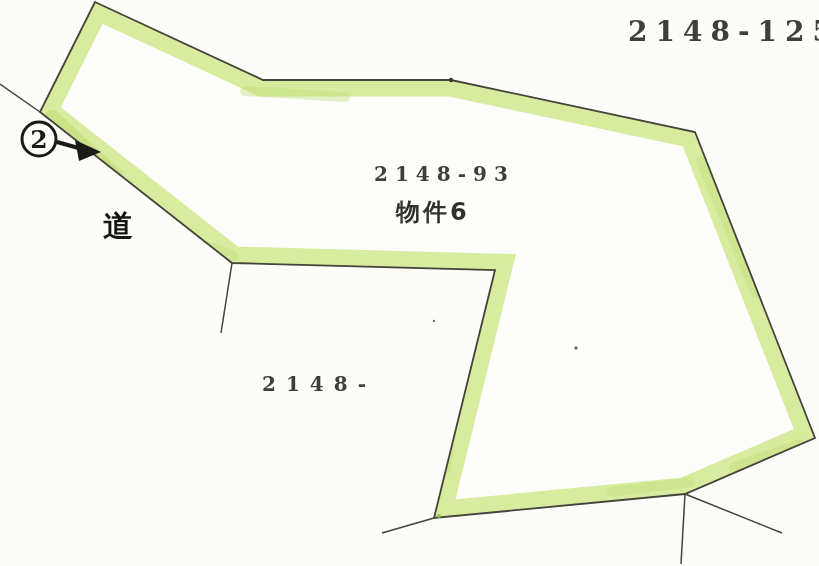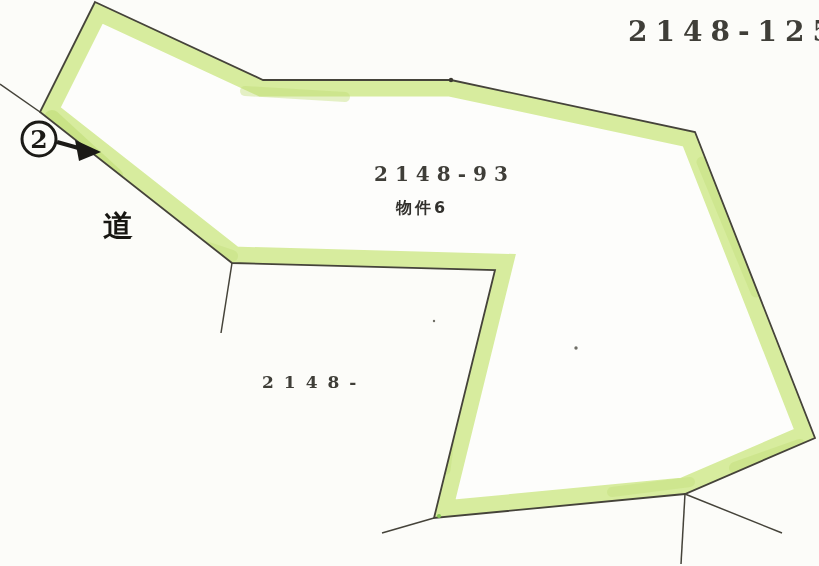--- a/index.html
+++ b/index.html
@@ -10,24 +10,24 @@
   }
   .stage svg{position:absolute;left:0;top:0;}
   .stamp{
     position:absolute;font-weight:bold;color:#2f2e28;opacity:.92;
     font-family:"DejaVu Serif","Liberation Serif",serif;
     white-space:nowrap;line-height:1;
   }
   .stamp-ne{left:628px;top:18px;font-size:28px;letter-spacing:8px;}
   .stamp-main{left:374px;top:164px;font-size:20px;letter-spacing:7px;}
   .stamp-note{
-    left:396px;top:200px;font-size:16px;letter-spacing:3px;color:#201f1b;
+    left:396px;top:200px;font-size:24px;letter-spacing:3px;color:#201f1b;
     font-family:"DejaVu Sans","Liberation Sans",sans-serif;
   }
-  .stamp-sw1{left:262px;top:374px;font-size:17px;letter-spacing:10px;}
+  .stamp-sw1{left:262px;top:374px;font-size:20px;letter-spacing:10px;}
   .stamp-sw2{left:353px;top:408px;font-size:29px;letter-spacing:12px;}
   .road-label{
     position:absolute;left:103px;top:211px;font-size:30px;font-weight:bold;
     color:#171612;font-family:"DejaVu Sans","Liberation Sans",sans-serif;
     line-height:1;
   }
 </style>
 </head>
 <body>
 

